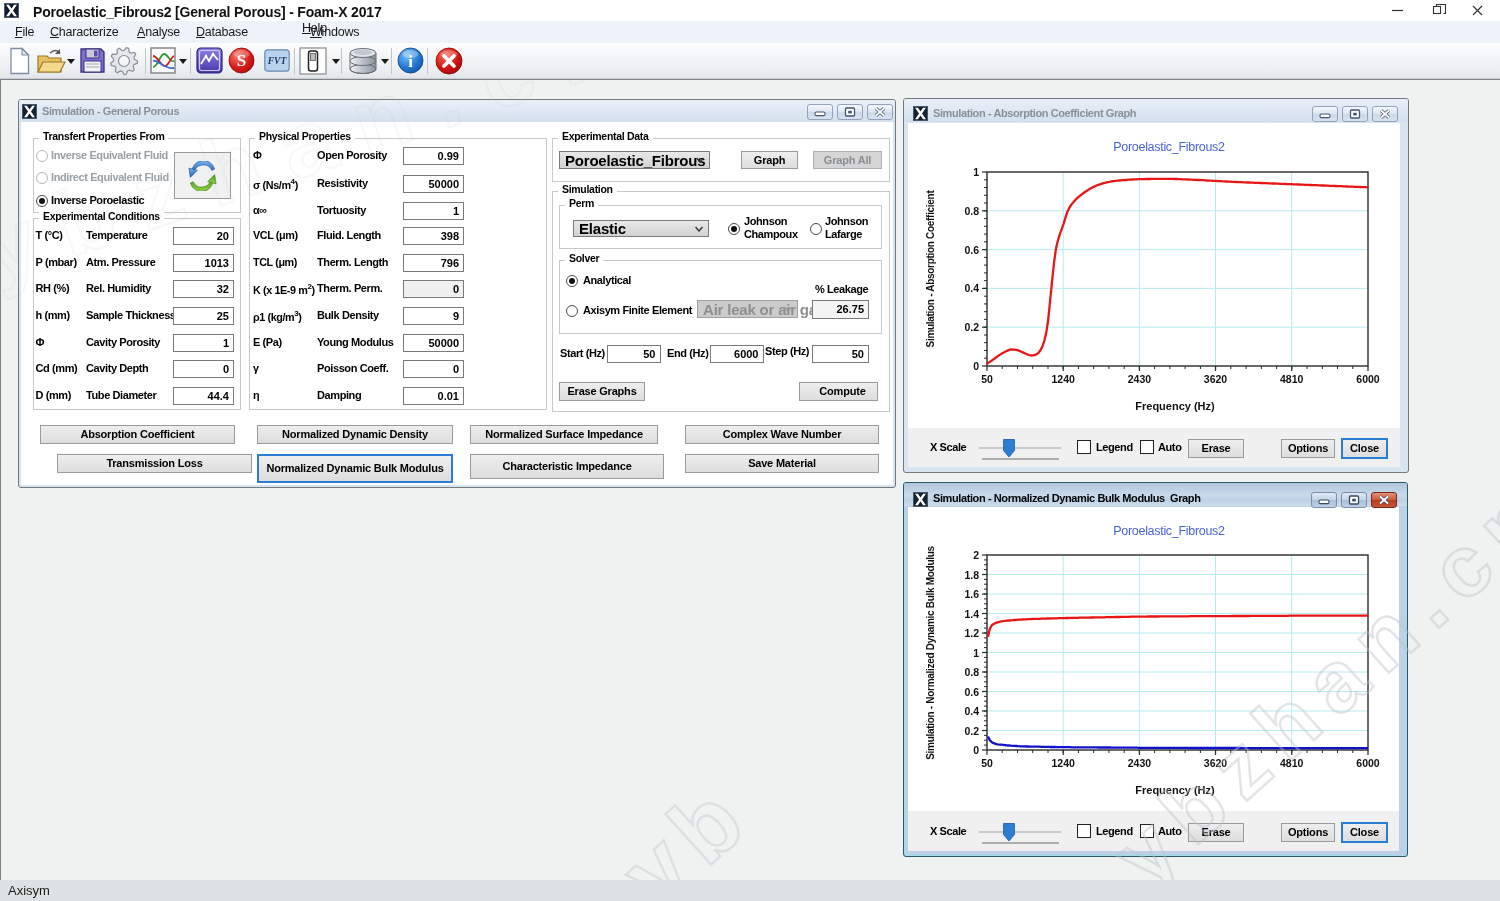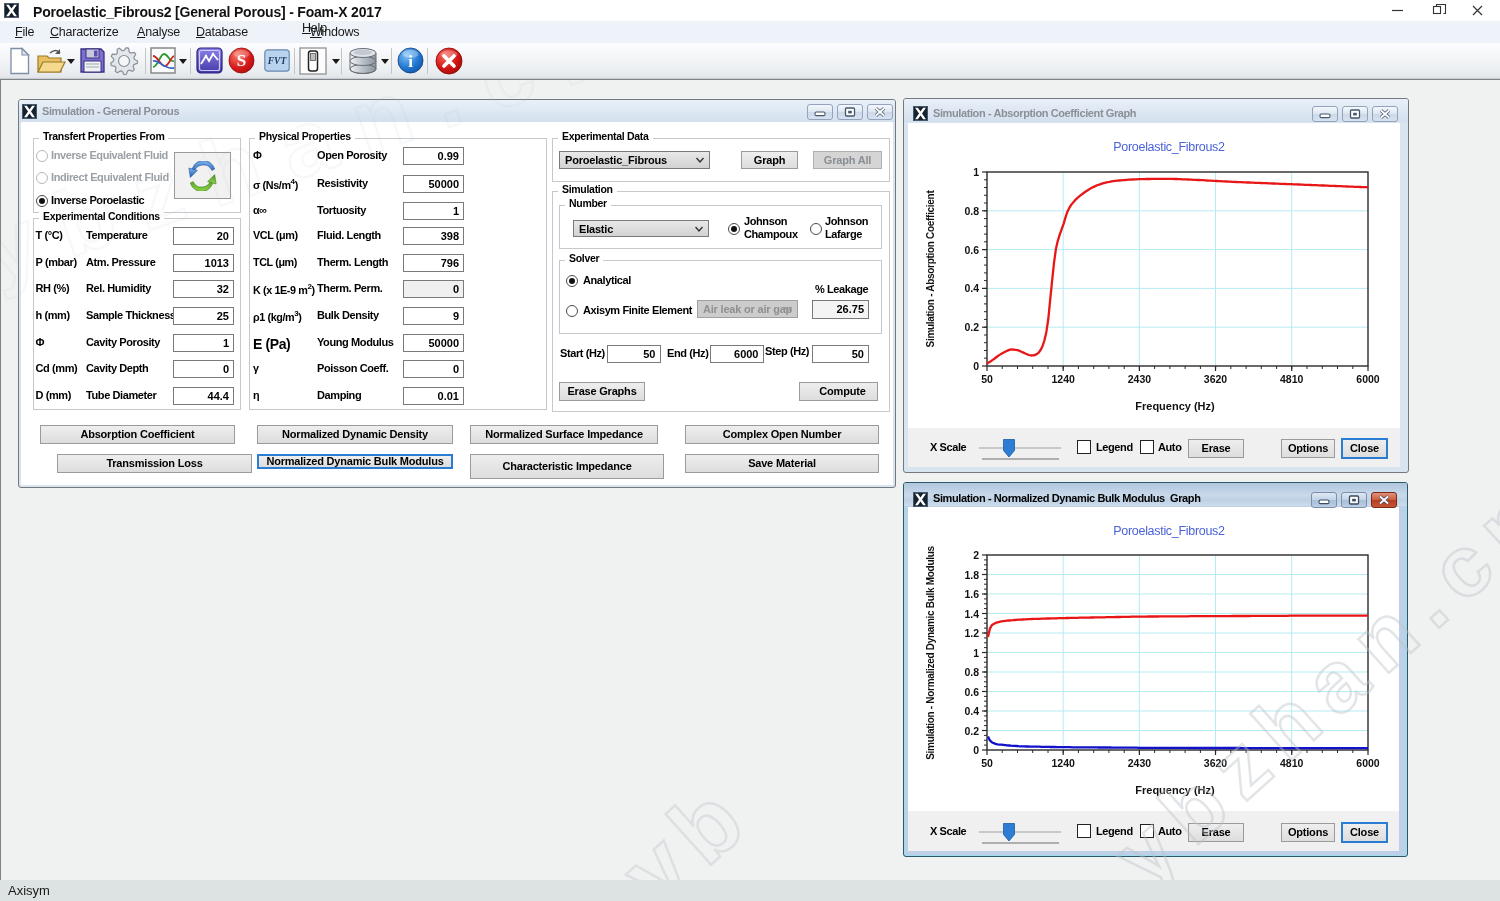--- a/index.html
+++ b/index.html
@@ -18,21 +18,21 @@
  display:flex;align-items:center;justify-content:center;white-space:nowrap;font-family:"Liberation Sans",sans-serif;}
 .btn.hl{border:2px solid #2b7cd3;}
 .radio{position:absolute;width:12px;height:12px;border-radius:50%;background:#fff;
  border:1px solid #4a4a4a;box-sizing:border-box;}
 .radio.dis{border-color:#b4b8bc;}
 .radio.sel::after{content:"";position:absolute;left:2px;top:2px;width:6px;height:6px;
  border-radius:50%;background:#111;}
 .check{position:absolute;width:14px;height:14px;background:#fff;border:1px solid #222;
  box-sizing:border-box;}
 .combo{position:absolute;background:linear-gradient(#e8e8e8,#d2d2d2);border:1px solid #7a7a7a;
- font-weight:bold;font-size:11px;letter-spacing:-0.2px;white-space:nowrap;color:#000;box-sizing:border-box;display:flex;
+ font-weight:bold;font-size:15px;letter-spacing:-0.2px;white-space:nowrap;color:#000;box-sizing:border-box;display:flex;
  align-items:center;padding-left:5px;}
 .combo .chev{position:absolute;right:6px;top:50%;margin-top:-4px;width:7px;height:7px;}
 .chev svg{display:block}
 .wm{position:absolute;font-weight:bold;color:transparent;-webkit-text-stroke:2.5px #bcc2c8;
  white-space:nowrap;letter-spacing:8px;font-family:"Liberation Sans",sans-serif;}
 </style></head><body>
 
 <div class="abs" style="left:0;top:0;width:1500px;height:21px;background:#fff;">
  <svg class="abs" style="left:4px;top:3px" width="15" height="15" viewBox="0 0 16 16">
   <rect x="0.5" y="0.5" width="15" height="15" fill="#141e2a" stroke="#4a5a6e"></rect>
@@ -199,21 +199,21 @@
 <div class="glab" style="left:38px;top:50px;">Transfert Properties From</div>
 <div class="gbox" style="left:32px;top:138px;width:206px;height:190px;"></div>
 <div class="glab" style="left:38px;top:130px;">Experimental Conditions</div>
 <div class="gbox" style="left:248px;top:58px;width:296px;height:270px;"></div>
 <div class="glab" style="left:254px;top:50px;">Physical Properties</div>
 <div class="gbox" style="left:551px;top:58px;width:336px;height:42px;"></div>
 <div class="glab" style="left:557px;top:50px;">Experimental Data</div>
 <div class="gbox" style="left:551px;top:111px;width:336px;height:219px;"></div>
 <div class="glab" style="left:557px;top:103px;">Simulation</div>
 <div class="gbox" style="left:558px;top:125px;width:321px;height:42px;"></div>
-<div class="glab" style="left:564px;top:117px;">Number</div>
+<div class="glab" style="left:564px;top:117px;">Perm</div>
 <div class="gbox" style="left:558px;top:180px;width:321px;height:72px;"></div>
 <div class="glab" style="left:564px;top:172px;">Solver</div>
 <div class="radio dis " style="left:34.5px;top:69.5px;"></div>
 <div class="lbl" style="left:50px;top:68.5px;color:#9aa0a5;">Inverse Equivalent Fluid</div>
 <div class="radio dis " style="left:34.5px;top:92px;"></div>
 <div class="lbl" style="left:50px;top:91px;color:#9aa0a5;">Indirect Equivalent Fluid</div>
 <div class="radio  sel" style="left:34.5px;top:114.5px;"></div>
 <div class="lbl" style="left:50px;top:113.5px;color:#000;">Inverse Poroelastic</div>
 <div class="abs" style="left:173px;top:72px;width:57px;height:47px;background:#f1f1f1;border:1px solid #9a9a9a;box-sizing:border-box;"></div>
 <svg class="abs" style="left:186px;top:81px;" width="31" height="30" viewBox="0 0 32 32">
@@ -267,21 +267,21 @@
 <div class="field" style="left:402px;top:147px;width:61px;height:18px;line-height:16px;">398</div>
 <div class="lbl" style="left:252px;top:175.5px;font-size:10.8px;">TCL (μm)</div>
 <div class="lbl" style="left:316px;top:175.5px;">Therm. Length</div>
 <div class="field" style="left:402px;top:173.5px;width:61px;height:18px;line-height:16px;">796</div>
 <div class="lbl" style="left:252px;top:202px;font-size:10.8px;">K&nbsp;(x&nbsp;1E-9&nbsp;m<sup>2</sup>)</div>
 <div class="lbl" style="left:316px;top:202px;">Therm. Perm.</div>
 <div class="field dis" style="left:402px;top:200px;width:61px;height:18px;line-height:16px;">0</div>
 <div class="lbl" style="left:252px;top:228.5px;font-size:10.8px;">ρ1 (kg/m<sup>3</sup>)</div>
 <div class="lbl" style="left:316px;top:228.5px;">Bulk Density</div>
 <div class="field" style="left:402px;top:226.5px;width:61px;height:18px;line-height:16px;">9</div>
-<div class="lbl" style="left:252px;top:255.5px;font-size:14px;">E (Pa)</div>
+<div class="lbl" style="left:252px;top:255.5px;font-size:11px;">E (Pa)</div>
 <div class="lbl" style="left:316px;top:255.5px;">Young Modulus</div>
 <div class="field" style="left:402px;top:253.5px;width:61px;height:18px;line-height:16px;">50000</div>
 <div class="lbl" style="left:252px;top:282px;font-size:10.8px;">γ</div>
 <div class="lbl" style="left:316px;top:282px;">Poisson Coeff.</div>
 <div class="field" style="left:402px;top:280px;width:61px;height:18px;line-height:16px;">0</div>
 <div class="lbl" style="left:252px;top:308.5px;font-size:10.8px;">η</div>
 <div class="lbl" style="left:316px;top:308.5px;">Damping</div>
 <div class="field" style="left:402px;top:306.5px;width:61px;height:18px;line-height:16px;">0.01</div>
 <div class="combo" style="left:558px;top:71px;width:151px;height:18px;">Poroelastic_Fibrous<span class="chev">
         <svg width="8" height="8">
@@ -314,23 +314,23 @@
 <div class="field" style="left:605.5px;top:264.5px;width:54px;height:18px;line-height:16px;">50</div>
 <div class="lbl" style="left:666px;top:266.5px;">End (Hz)</div>
 <div class="field" style="left:708.5px;top:264.5px;width:54px;height:18px;line-height:16px;">6000</div>
 <div class="lbl" style="left:764px;top:265px;">Step (Hz)</div>
 <div class="field" style="left:811px;top:264.5px;width:57px;height:18px;line-height:16px;">50</div>
 <div class="btn" style="left:558px;top:302px;width:86px;height:18.5px;">Erase Graphs</div>
 <div class="btn" style="left:798px;top:302px;width:79px;height:18.5px;padding-left:8px;">Compute</div>
 <div class="btn " style="left:39px;top:344.5px;width:195px;height:19.5px;">Absorption Coefficient</div>
 <div class="btn " style="left:256px;top:344.5px;width:196px;height:19.5px;">Normalized Dynamic Density</div>
 <div class="btn " style="left:469px;top:344.5px;width:188px;height:19.5px;">Normalized Surface Impedance</div>
-<div class="btn " style="left:684px;top:344.5px;width:194px;height:19.5px;">Complex Open Number</div>
+<div class="btn " style="left:684px;top:344.5px;width:194px;height:19.5px;">Complex Wave Number</div>
 <div class="btn " style="left:39px;top:373.5px;width:195px;height:19.5px;margin-left:17px;">Transmission Loss</div>
-<div class="btn hl" style="left:256px;top:373.5px;width:196px;height:15px;">Normalized Dynamic Bulk Modulus</div>
+<div class="btn hl" style="left:256px;top:373.5px;width:196px;height:29px;">Normalized Dynamic Bulk Modulus</div>
 <div class="btn " style="left:469px;top:373.5px;width:194px;height:25px;">Characteristic Impedance</div>
 <div class="btn " style="left:684px;top:373.5px;width:194px;height:19.5px;">Save Material</div>
 <div class="abs" style="left:902px;top:18px;width:506px;height:375px;border:1px solid #72797f;border-radius:3px;background:#d9e4f1;box-sizing:border-box;">
 <div class="abs" style="left:0;top:0;width:504px;height:23px;background:linear-gradient(#e9f0f8,#d3dfee);border-radius:2px 2px 0 0;"></div>
 <svg class="abs" style="left:9px;top:7px" width="15" height="15" viewBox="0 0 16 16">
   <rect x="0.5" y="0.5" width="15" height="15" fill="#16222e" stroke="#44566a"></rect>
   <path d="M2.2,1.8 L5.2,1.8 L8,5.9 L10.8,1.8 L13.8,1.8 L9.6,8 L13.8,14.2 L10.8,14.2 L8,10.1 L5.2,14.2 L2.2,14.2 L6.4,8 Z" fill="#fff"></path>
  </svg>
 <div class="abs" style="left:29px;top:8px;font-size:11px;letter-spacing:-0.4px;font-weight:bold;color:#8a9096;white-space:nowrap;">Simulation - Absorption Coefficient Graph</div>
 </div>

